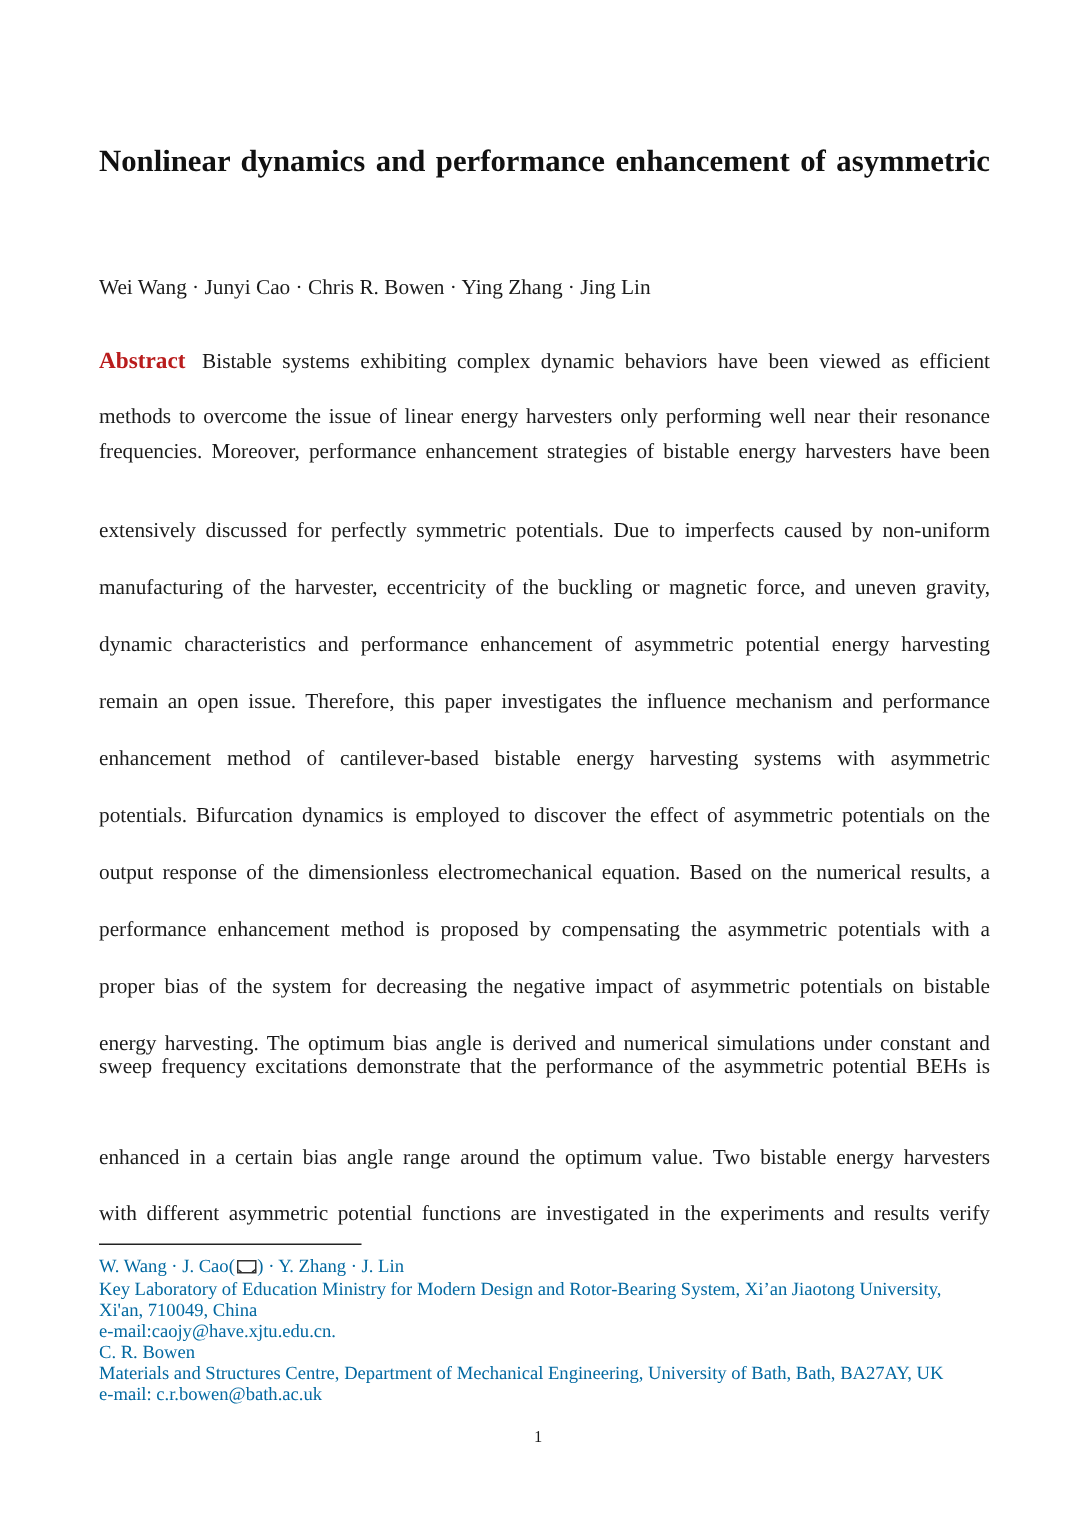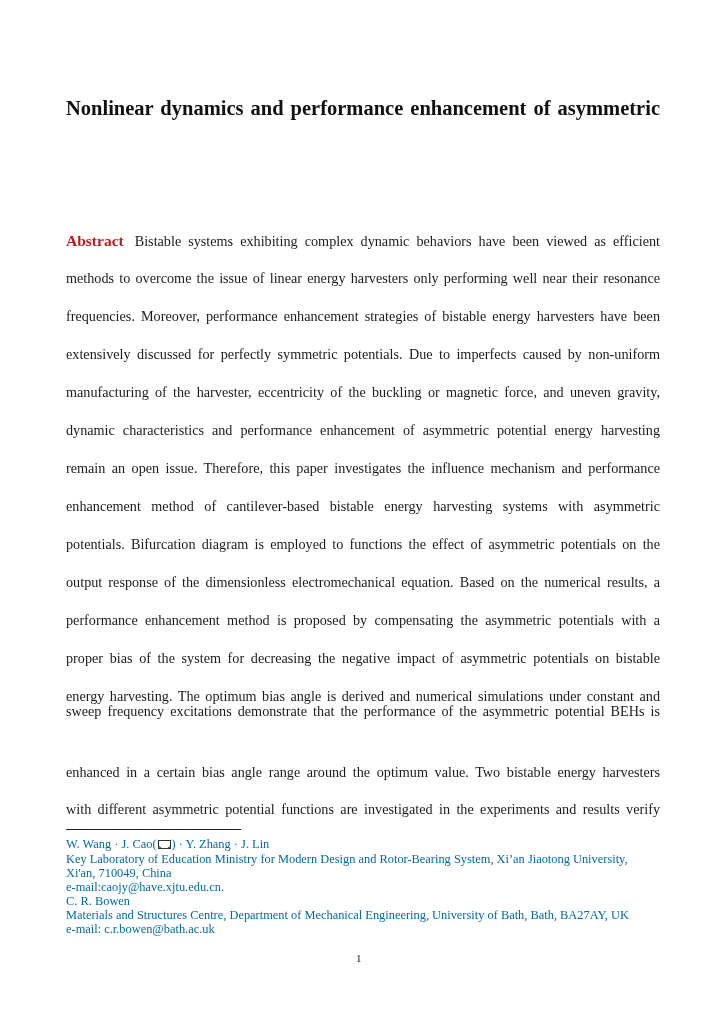--- a/index.html
+++ b/index.html
@@ -107,31 +107,32 @@
       color: #1a1a1a;
     }
   </style>
 </head>
 <body>
 
 <div class="page">
 
   <div class="title-line justify" style="top:96px;">Nonlinear dynamics and performance enhancement of asymmetric</div>
 
+  <div class="authors">Wei Wang · Junyi Cao · Chris R. Bowen · Ying Zhang · Jing Lin</div>
 
   <div>
     <div class="abstract-line" style="top:232px;"><span class="abs-label">Abstract</span> <span>Bistable systems exhibiting complex dynamic behaviors have been viewed as efficient</span></div>
     <div class="abstract-line" style="top:269px;">methods to overcome the issue of linear energy harvesters only performing well near their resonance</div>
-    <div class="abstract-line" style="top:307px;">frequencies. Moreover, performance enhancement strategies of bistable energy harvesters have been</div>
+    <div class="abstract-line" style="top:292px;">frequencies. Moreover, performance enhancement strategies of bistable energy harvesters have been</div>
     <div class="abstract-line" style="top:345px;">extensively discussed for perfectly symmetric potentials. Due to imperfects caused by non-uniform</div>
     <div class="abstract-line" style="top:383px;">manufacturing of the harvester, eccentricity of the buckling or magnetic force, and uneven gravity,</div>
     <div class="abstract-line" style="top:421px;">dynamic characteristics and performance enhancement of asymmetric potential energy harvesting</div>
     <div class="abstract-line" style="top:459px;">remain an open issue. Therefore, this paper investigates the influence mechanism and performance</div>
     <div class="abstract-line" style="top:497px;">enhancement method of cantilever-based bistable energy harvesting systems with asymmetric</div>
-    <div class="abstract-line" style="top:535px;">potentials. Bifurcation diagram is employed to functions the effect of asymmetric potentials on the</div>
+    <div class="abstract-line" style="top:535px;">potentials. Bifurcation dynamics is employed to discover the effect of asymmetric potentials on the</div>
     <div class="abstract-line" style="top:573px;">output response of the dimensionless electromechanical equation. Based on the numerical results, a</div>
     <div class="abstract-line" style="top:611px;">performance enhancement method is proposed by compensating the asymmetric potentials with a</div>
     <div class="abstract-line" style="top:649px;">proper bias of the system for decreasing the negative impact of asymmetric potentials on bistable</div>
     <div class="abstract-line" style="top:687px;">energy harvesting. The optimum bias angle is derived and numerical simulations under constant and</div>
     <div class="abstract-line" style="top:702px;">sweep frequency excitations demonstrate that the performance of the asymmetric potential BEHs is</div>
     <div class="abstract-line" style="top:763px;">enhanced in a certain bias angle range around the optimum value. Two bistable energy harvesters</div>
     <div class="abstract-line" style="top:800px;">with different asymmetric potential functions are investigated in the experiments and results verify</div>
   </div>
 
   <div class="footnote-rule"></div>

